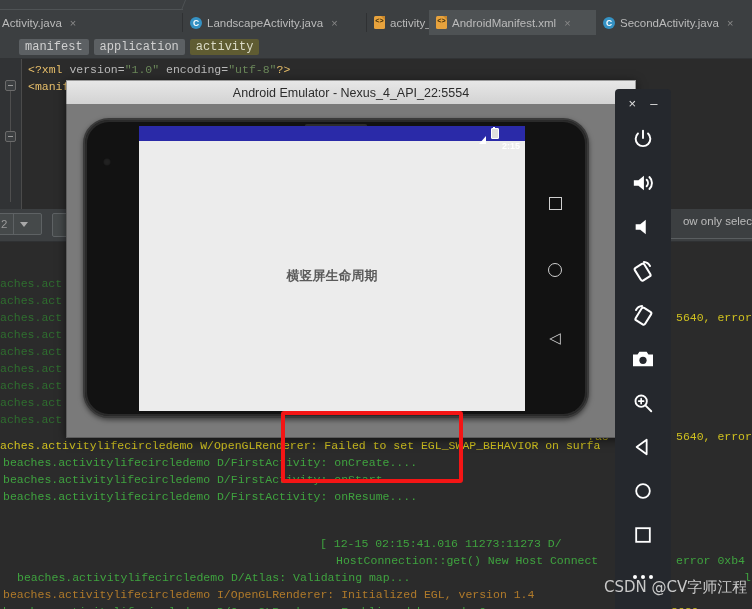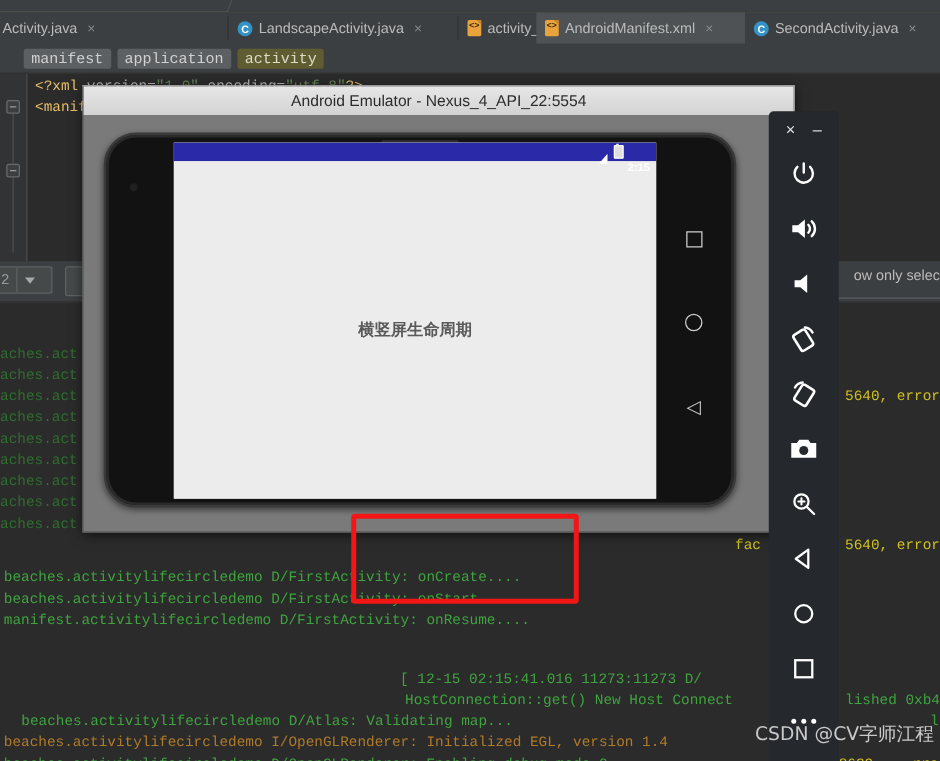--- a/index.html
+++ b/index.html
@@ -77,21 +77,21 @@
   .logline{position:absolute;left:0;height:17px;}
   .lg-dim{color:#2f6e2f;}
   .lg-green{color:#3fa33f;}
   .lg-yellow{color:#cfc01f;}
   .lg-orange{color:#b07a2a;}
 
   .redbox{position:absolute;left:281px;top:411px;width:182px;height:72px;
           border:4px solid #f41515;border-radius:3px;box-sizing:border-box;z-index:30;}
 
   
-  .emuwin{position:absolute;left:66px;top:68px;width:570px;height:358px;z-index:20;
+  .emuwin{position:absolute;left:66px;top:80px;width:570px;height:358px;z-index:20;
           box-shadow:0 2px 9px rgba(0,0,0,.6);}
   .emutitle{height:24px;background:linear-gradient(#e7e7e7,#d3d3d3);border:1px solid #9a9a9a;
             border-bottom:none;box-sizing:border-box;display:flex;align-items:center;
             justify-content:center;font-size:12.5px;color:#2c2c2c;}
   .emubody{height:334px;background:#7a7a7a;border:1px solid #5c5c5c;border-top:none;
            box-sizing:border-box;position:relative;overflow:hidden;}
   .device{position:absolute;left:16px;top:14px;width:506px;height:300px;background:#121212;
           border-radius:26px;border:2px solid #3a3a3a;box-sizing:border-box;
           box-shadow:inset 0 0 0 2px #2a2a2a, 0 2px 5px rgba(0,0,0,.5);}
   .speaker{position:absolute;left:50%;top:4px;transform:translateX(-50%);width:62px;height:3px;
@@ -209,37 +209,38 @@
     <div class="loglines">
       <div class="logline lg-dim" style="left:0px;top:34px;">aches.act</div>
       <div class="logline lg-dim" style="left:0px;top:51px;">aches.act</div>
       <div class="logline lg-dim" style="left:0px;top:68px;">aches.act</div>
       <div class="logline lg-dim" style="left:0px;top:85px;">aches.act</div>
       <div class="logline lg-dim" style="left:0px;top:102px;">aches.act</div>
       <div class="logline lg-dim" style="left:0px;top:119px;">aches.act</div>
       <div class="logline lg-dim" style="left:0px;top:136px;">aches.act</div>
       <div class="logline lg-dim" style="left:0px;top:153px;">aches.act</div>
       <div class="logline lg-dim" style="left:0px;top:170px;">aches.act</div>
+      <div class="logline lg-yellow" style="left:0px;top:196px;">aches.activitylifecircledemo W/OpenGLRenderer: Failed to set EGL_SWAP_BEHAVIOR on surfa</div>
       <div class="logline lg-green" style="left:3px;top:230px;">beaches.activitylifecircledemo D/FirstActivity: onStart....</div>
       <div class="logline lg-green" style="left:3px;top:213px;">beaches.activitylifecircledemo D/FirstActivity: onCreate....</div>
-      <div class="logline lg-green" style="left:3px;top:247px;">manifest.activitylifecircledemo D/FirstActivity: onResume....</div>
+      <div class="logline lg-green" style="left:3px;top:247px;">beaches.activitylifecircledemo D/FirstActivity: onResume....</div>
       <div class="logline lg-green" style="left:320px;top:294px;">[ 12-15 02:15:41.016 11273:11273 D/</div>
-      <div class="logline lg-green" style="left:324px;top:311px;">HostConnection::get() New Host Connect</div>
+      <div class="logline lg-green" style="left:336px;top:311px;">HostConnection::get() New Host Connect</div>
       <div class="logline lg-green" style="left:17px;top:328px;">beaches.activitylifecircledemo D/Atlas: Validating map...</div>
       <div class="logline lg-orange" style="left:3px;top:345px;">beaches.activitylifecircledemo I/OpenGLRenderer: Initialized EGL, version 1.4</div>
       <div class="logline lg-green" style="left:3px;top:362px;">beaches.activitylifecircledemo D/OpenGLRenderer: Enabling debug mode 0</div>
       
       
       
 
       <div class="logline lg-yellow" style="left:592px;top:68px;">ac</div>
       <div class="logline lg-yellow" style="left:676px;top:68px;">5640, error=</div>
       <div class="logline lg-yellow" style="left:588px;top:187px;">fac</div>
       <div class="logline lg-yellow" style="left:676px;top:187px;">5640, error=</div>
-      <div class="logline lg-green" style="left:676px;top:311px;">lished 0xb4</div>
+      <div class="logline lg-green" style="left:676px;top:311px;">error 0xb4</div>
       <div class="logline lg-green" style="left:744px;top:328px;">l</div>
       <div class="logline lg-yellow" style="left:664px;top:362px;">28620</div>
       <div class="logline lg-yellow" style="left:730px;top:362px;">rro</div>
     </div>
   </div>
 
   <div class="redbox"></div>
 
   <div class="emuwin">
     <div class="emutitle">

